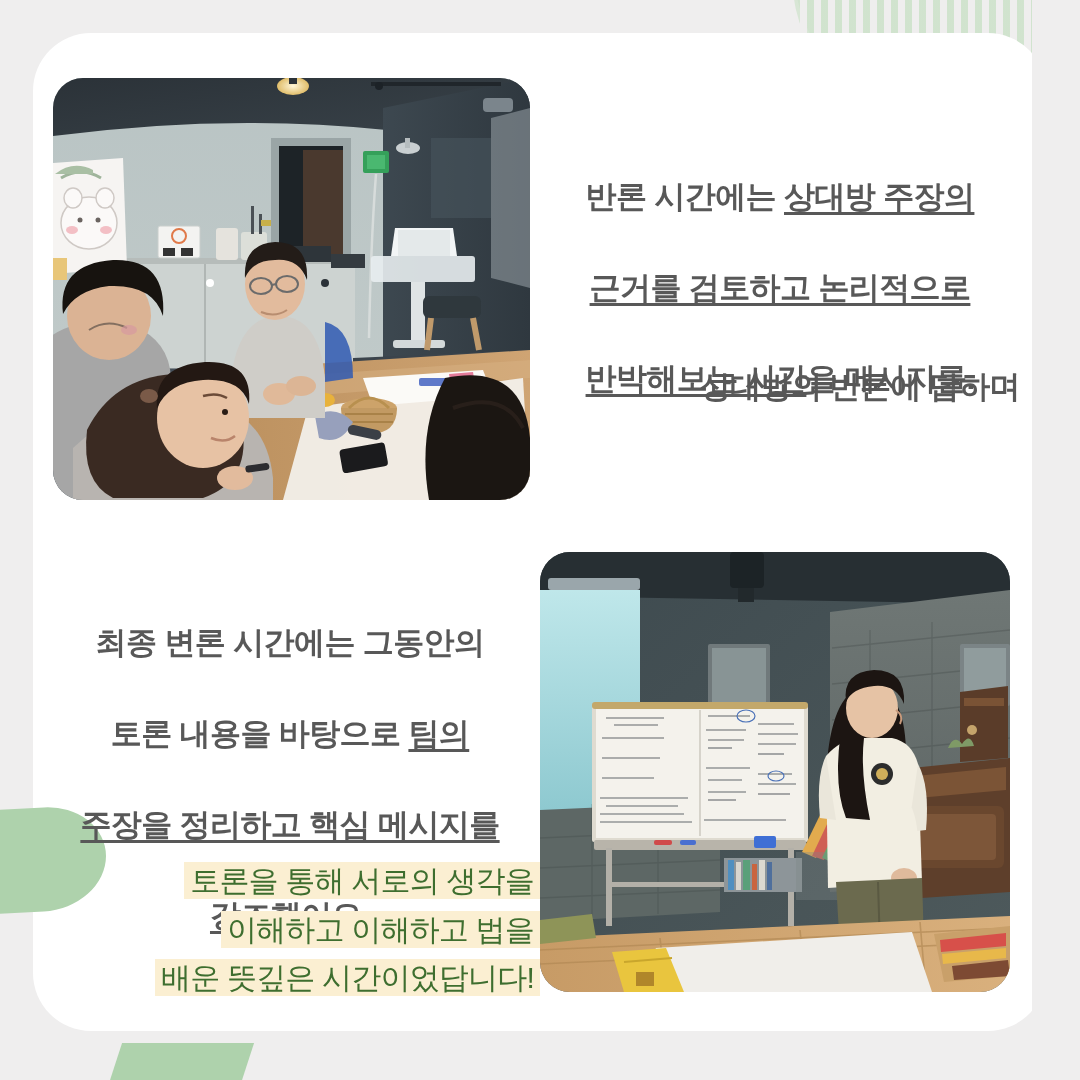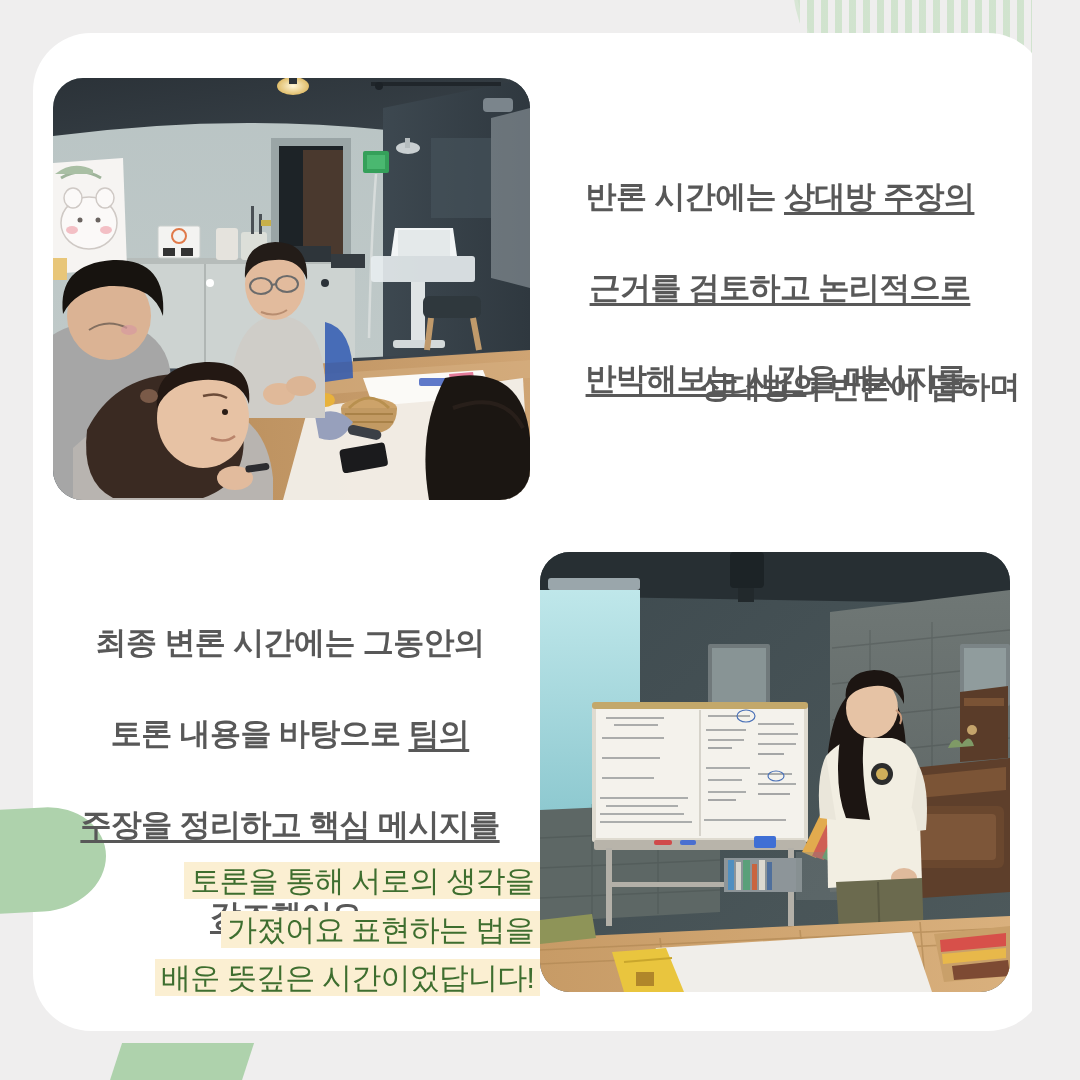--- a/index.html
+++ b/index.html
@@ -438,17 +438,17 @@
 
   <div class="txt" id="para-3">
     <span class="ln">최종 변론 시간에는 그동안의</span>
     <span class="ln"><span>토론 내용을 바탕으로 </span><u>팀의</u></span>
     <span class="ln"><u>주장을 정리하고 핵심 메시지를</u></span>
     <span class="ln"><u>강조</u><span>했어요.</span></span>
   </div>
 
   <div id="para-4">
     <span class="ln"><span class="hl">토론을 통해 서로의 생각을</span></span>
-    <span class="ln"><span class="hl">가졌어요 표현하는 법을</span></span>
+    <span class="ln"><span class="hl">이해하고 이해하고 법을</span></span>
     <span class="ln"><span class="hl">배운 뜻깊은 시간이었답니다!</span></span>
   </div>
 
 </div>
 
 </body></html>

